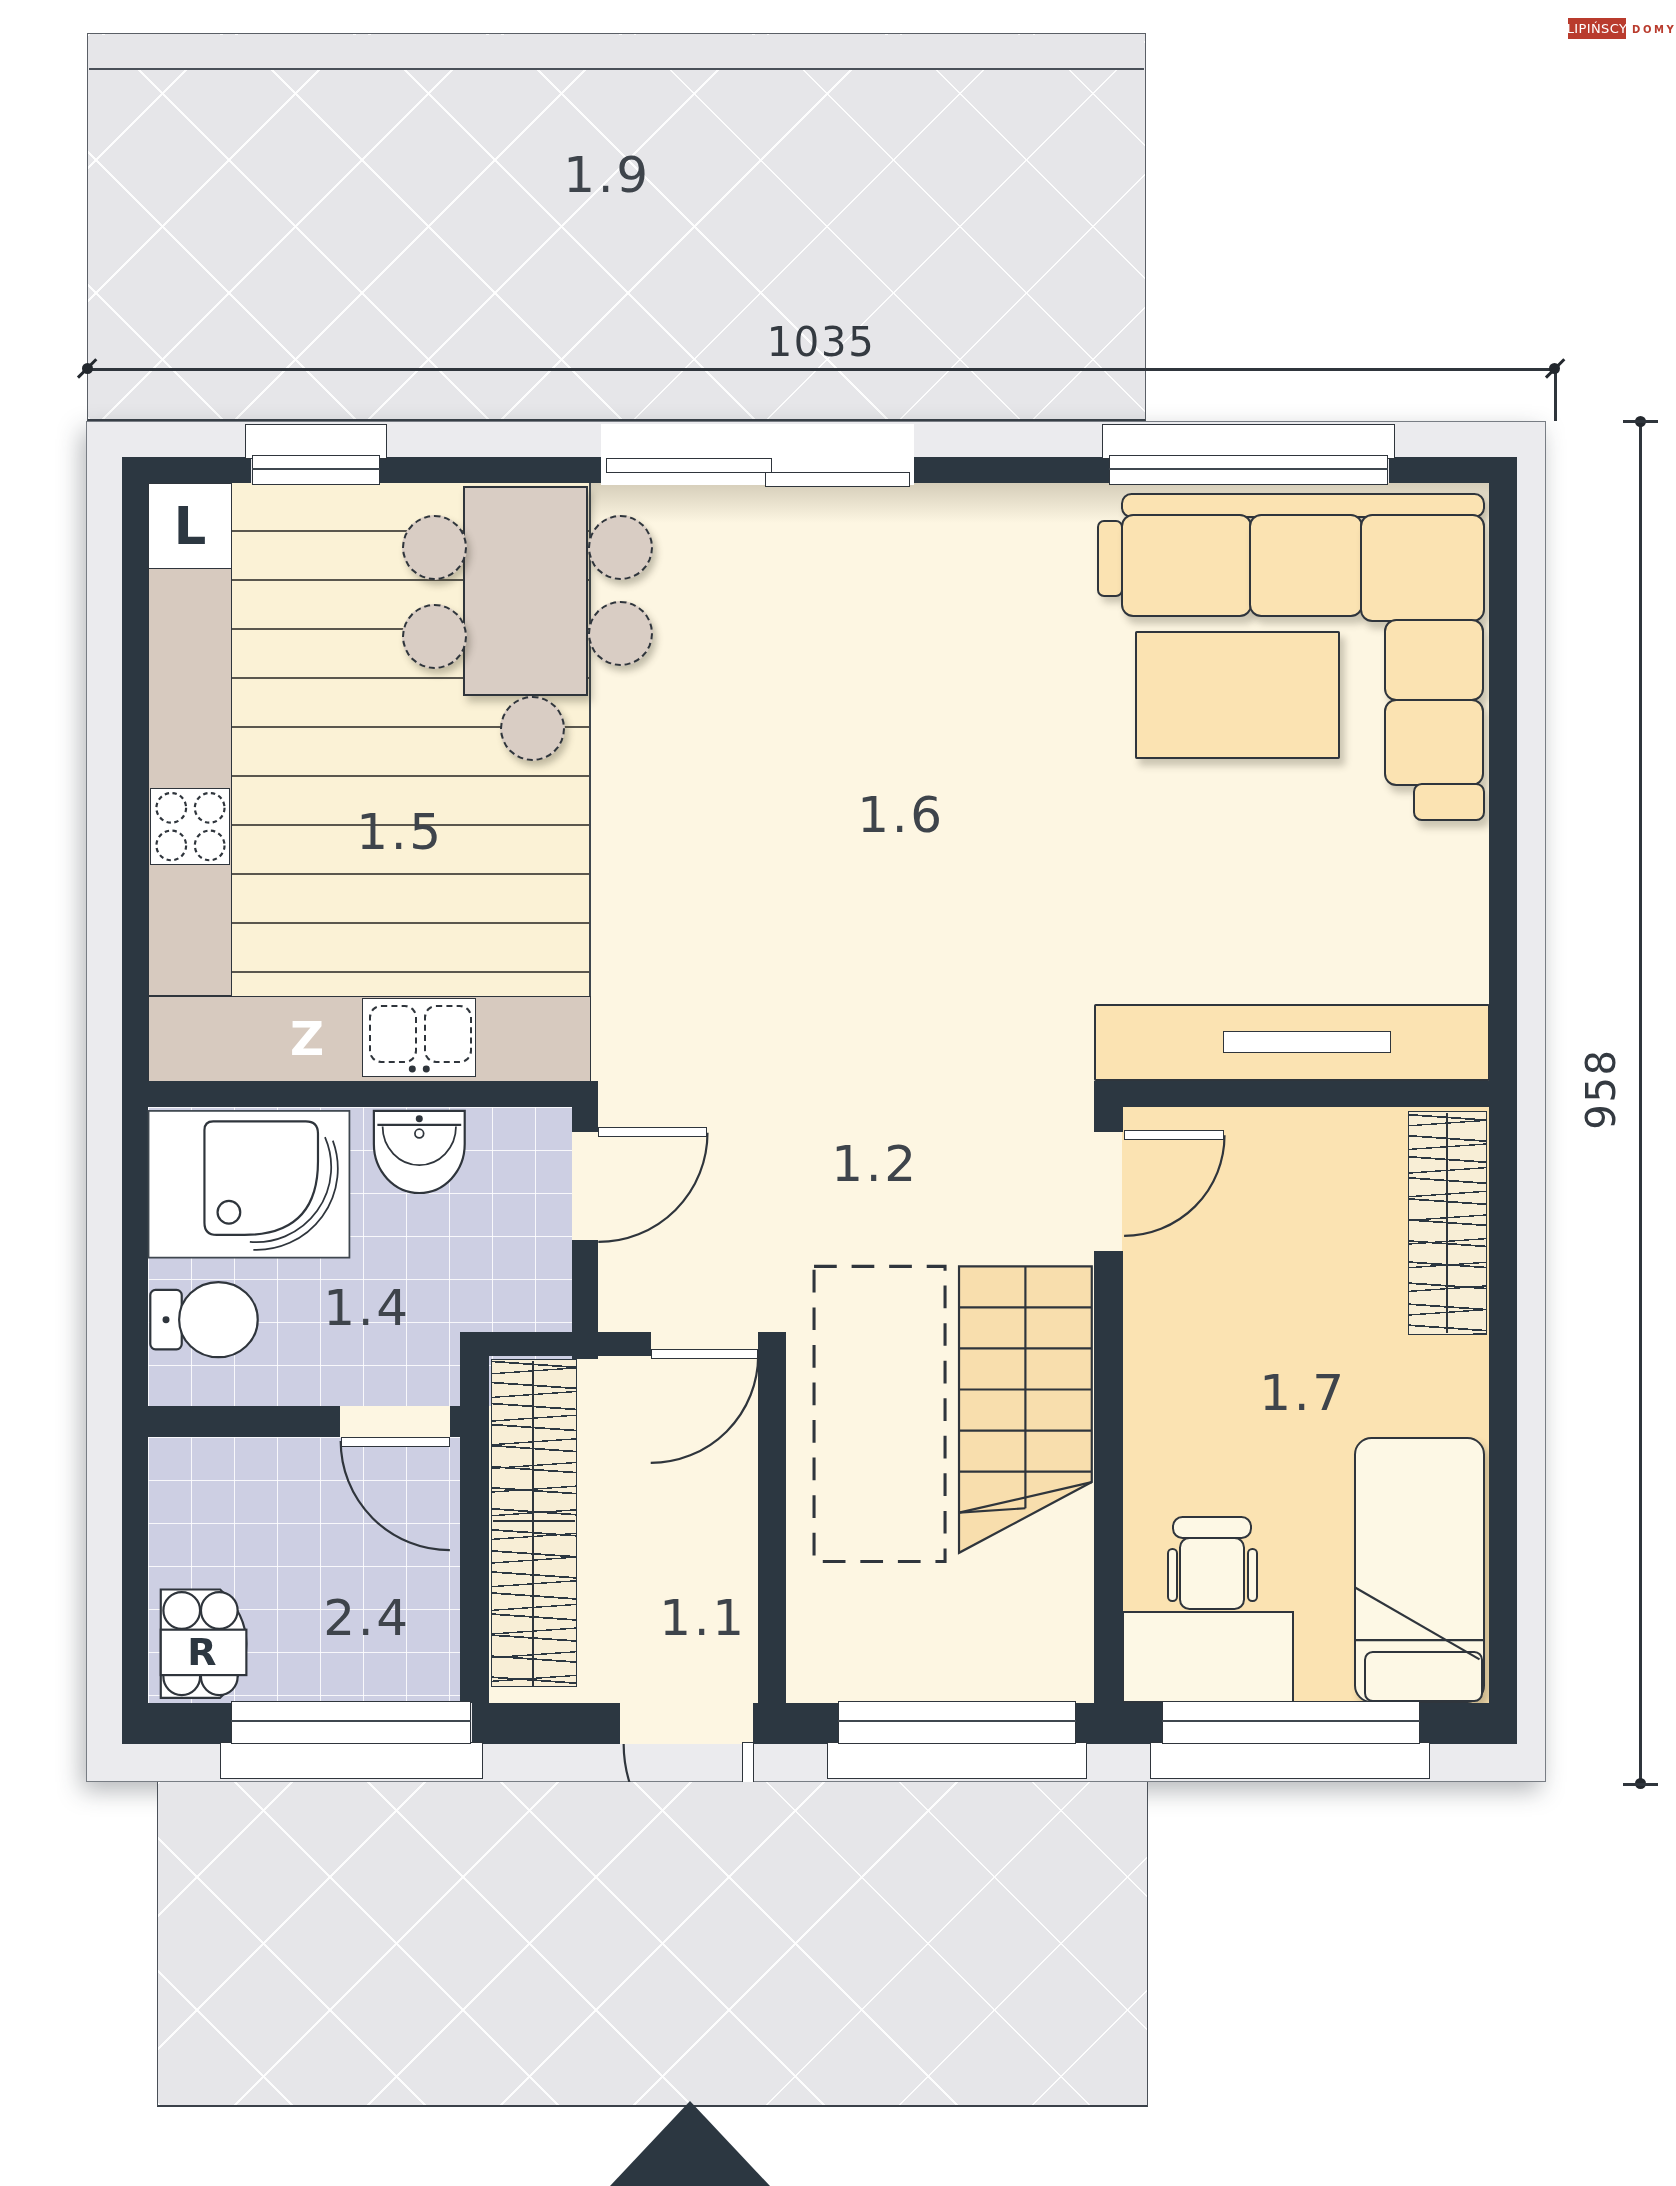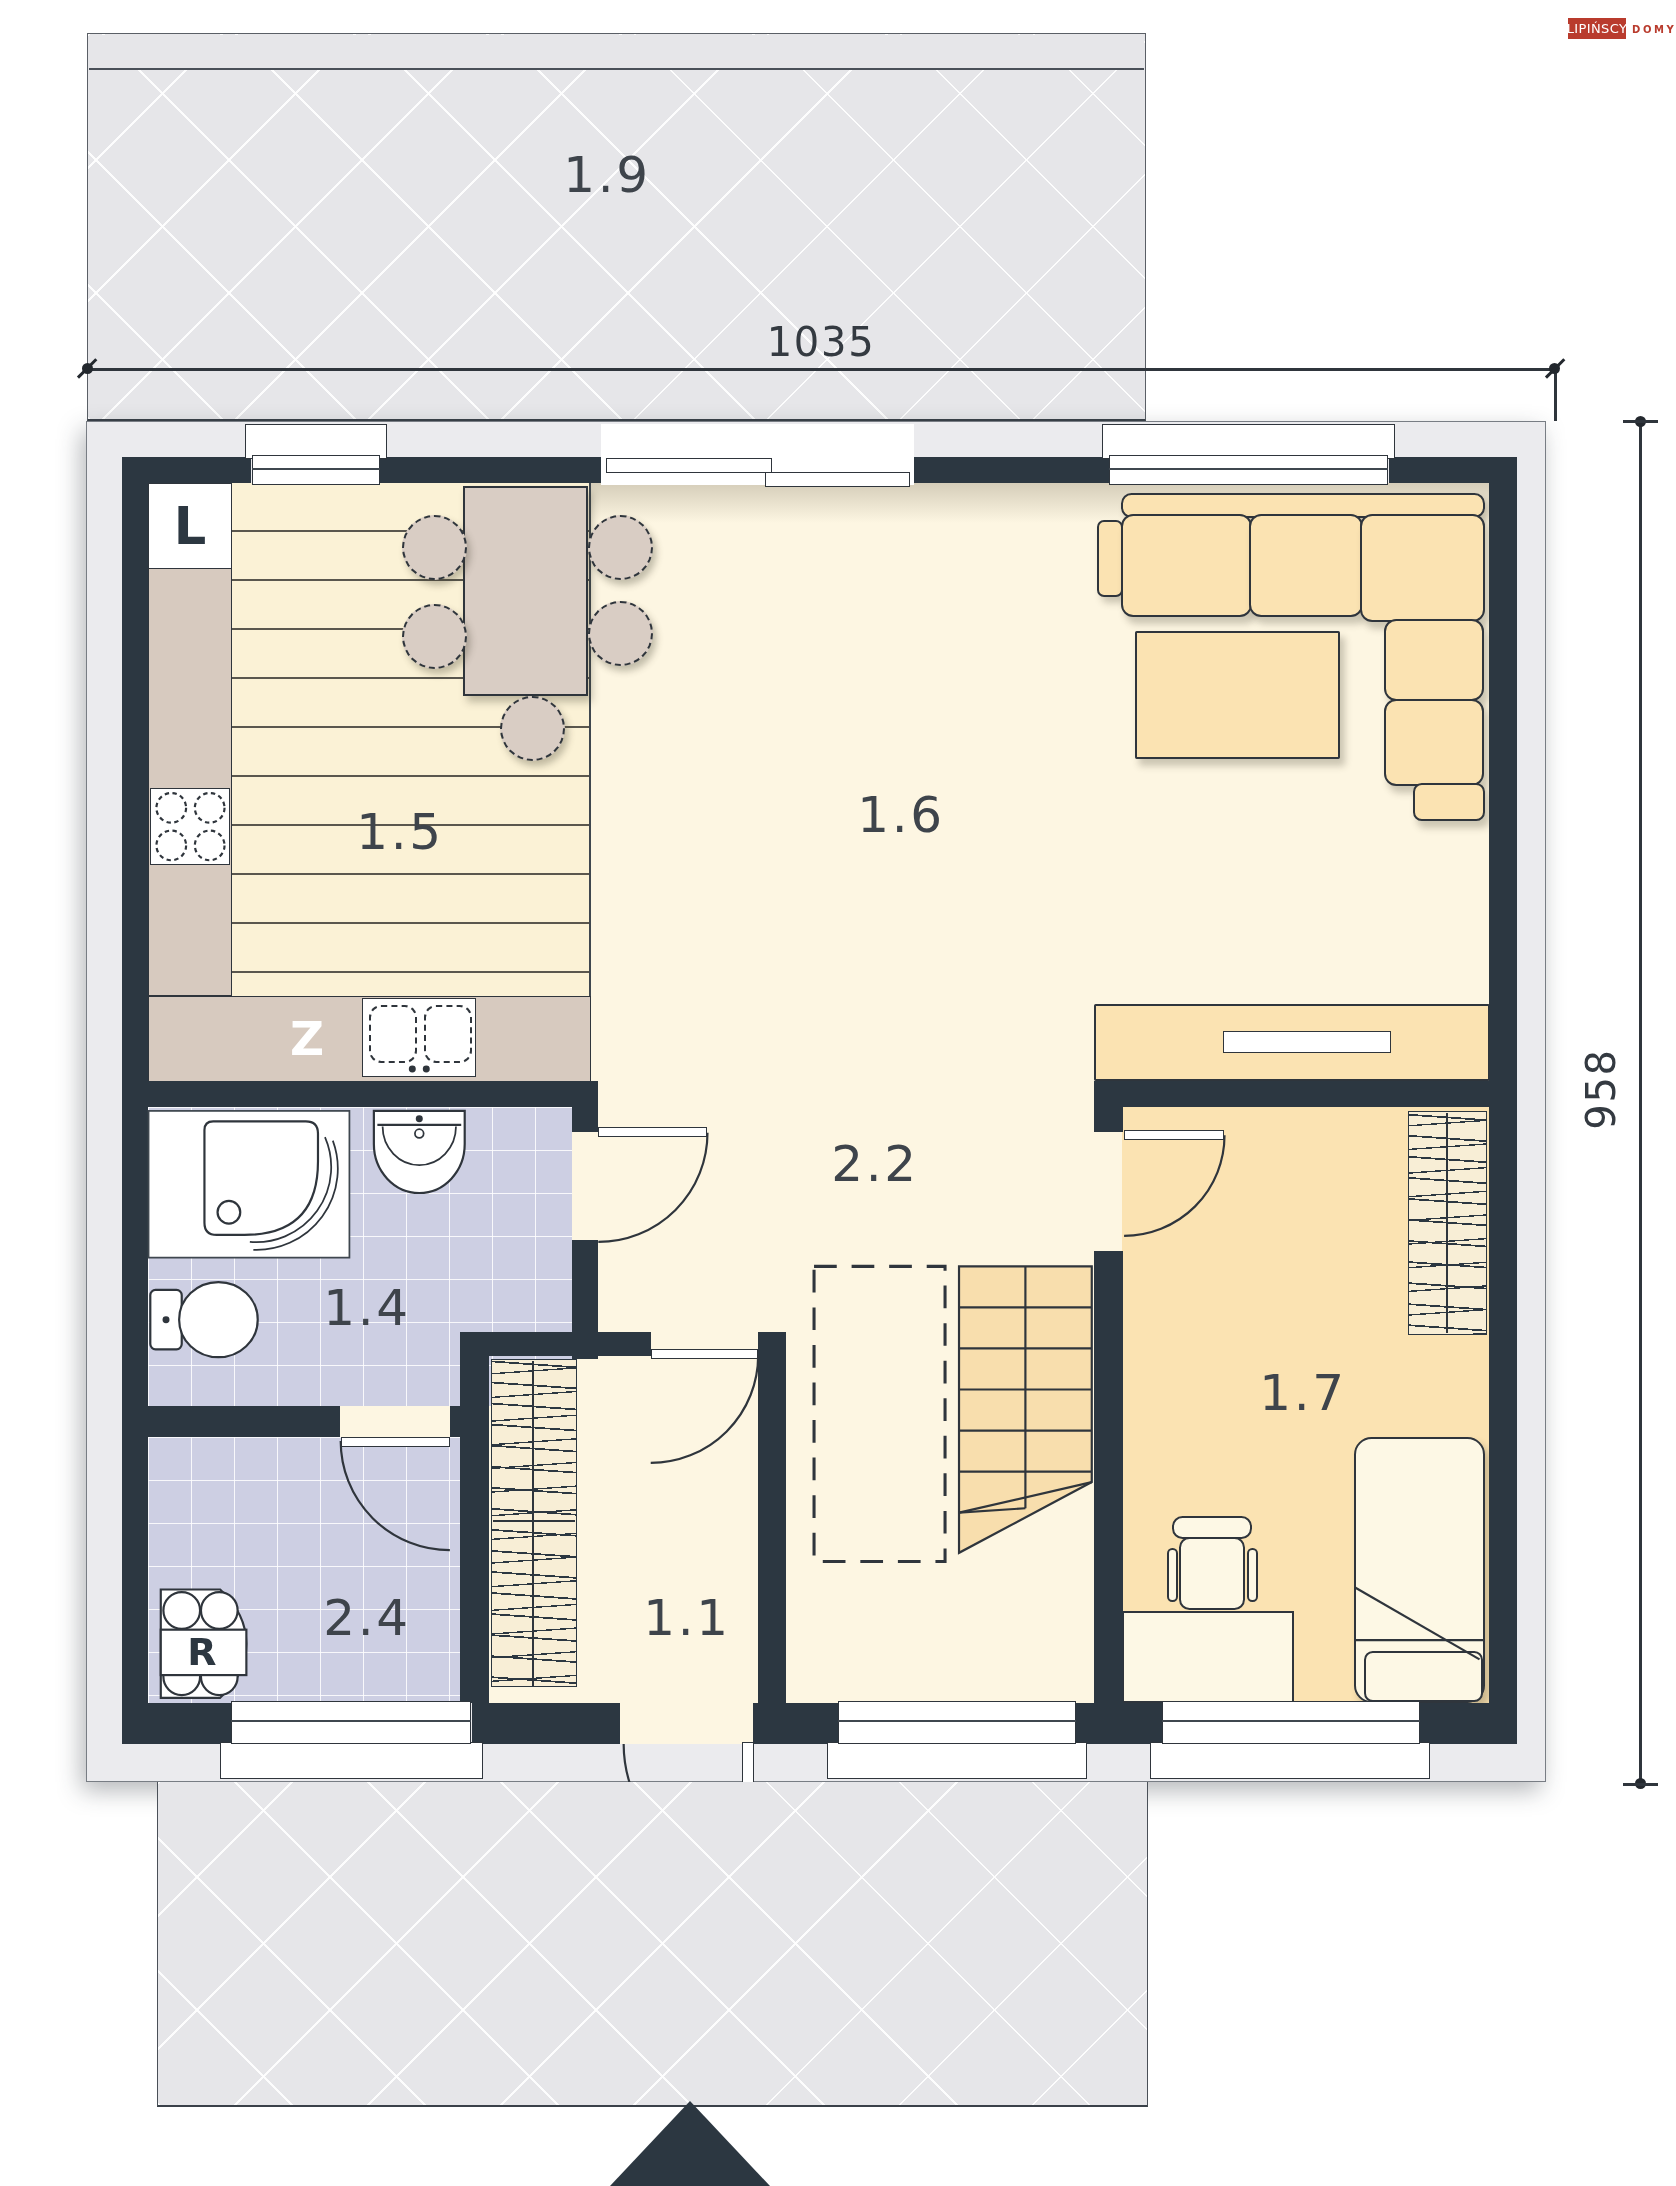--- a/index.html
+++ b/index.html
@@ -233,24 +233,24 @@
       <line x1="1552" y1="1878" x2="1700" y2="1878"></line>
     </g>
 
     <circle cx="472" cy="1224" r="4" fill="#2f353c"></circle>
     <circle cx="488" cy="1224" r="4" fill="#2f353c"></circle>
   </svg>
 
   <div class="abs room-label" style="left:607px;top:175px;">1.9</div>
   <div class="abs room-label" style="left:390px;top:832px;margin-left:10px;">1.5</div>
   <div class="abs room-label" style="left:901px;top:815px;">1.6</div>
-  <div class="abs room-label" style="left:875px;top:1164px;">2.2</div>
+  <div class="abs room-label" style="left:875px;top:1164px;">1.2</div>
   <div class="abs room-label" style="left:367px;top:1308px;">1.4</div>
   <div class="abs room-label" style="left:367px;top:1618px;">2.4</div>
-  <div class="abs room-label" style="left:687px;top:1618px;">1.1</div>
+  <div class="abs room-label" style="left:703px;top:1618px;">1.1</div>
   <div class="abs room-label" style="left:1303px;top:1393px;">1.7</div>
   <div class="abs room-label" style="left:699px;top:1944px;">1.8</div>
   <div class="abs" style="left:202px;top:1652px;font-size:38px;font-weight:bold;color:#2c3741;transform:translate(-50%,-50%);">R</div>
 
   <div class="abs hatch" style="left:157px;top:1782px;width:991px;height:325px;border-left:1.7px solid #4a5058;border-right:1.7px solid #4a5058;border-bottom:2.2px solid #3a4149;box-sizing:border-box;"></div>
 
   <div class="abs" style="left:610px;top:2101px;width:0;height:0;border-left:80px solid transparent;border-right:80px solid transparent;border-bottom:85px solid #2c3741;"></div>
 
   <div class="abs" style="left:1568px;top:17.5px;width:58px;height:21px;background:#b93b2d;display:flex;align-items:center;justify-content:center;">
     <span style="color:#ffffff;font-size:13px;font-weight:normal;letter-spacing:0.4px;">LIPIŃSCY</span>

